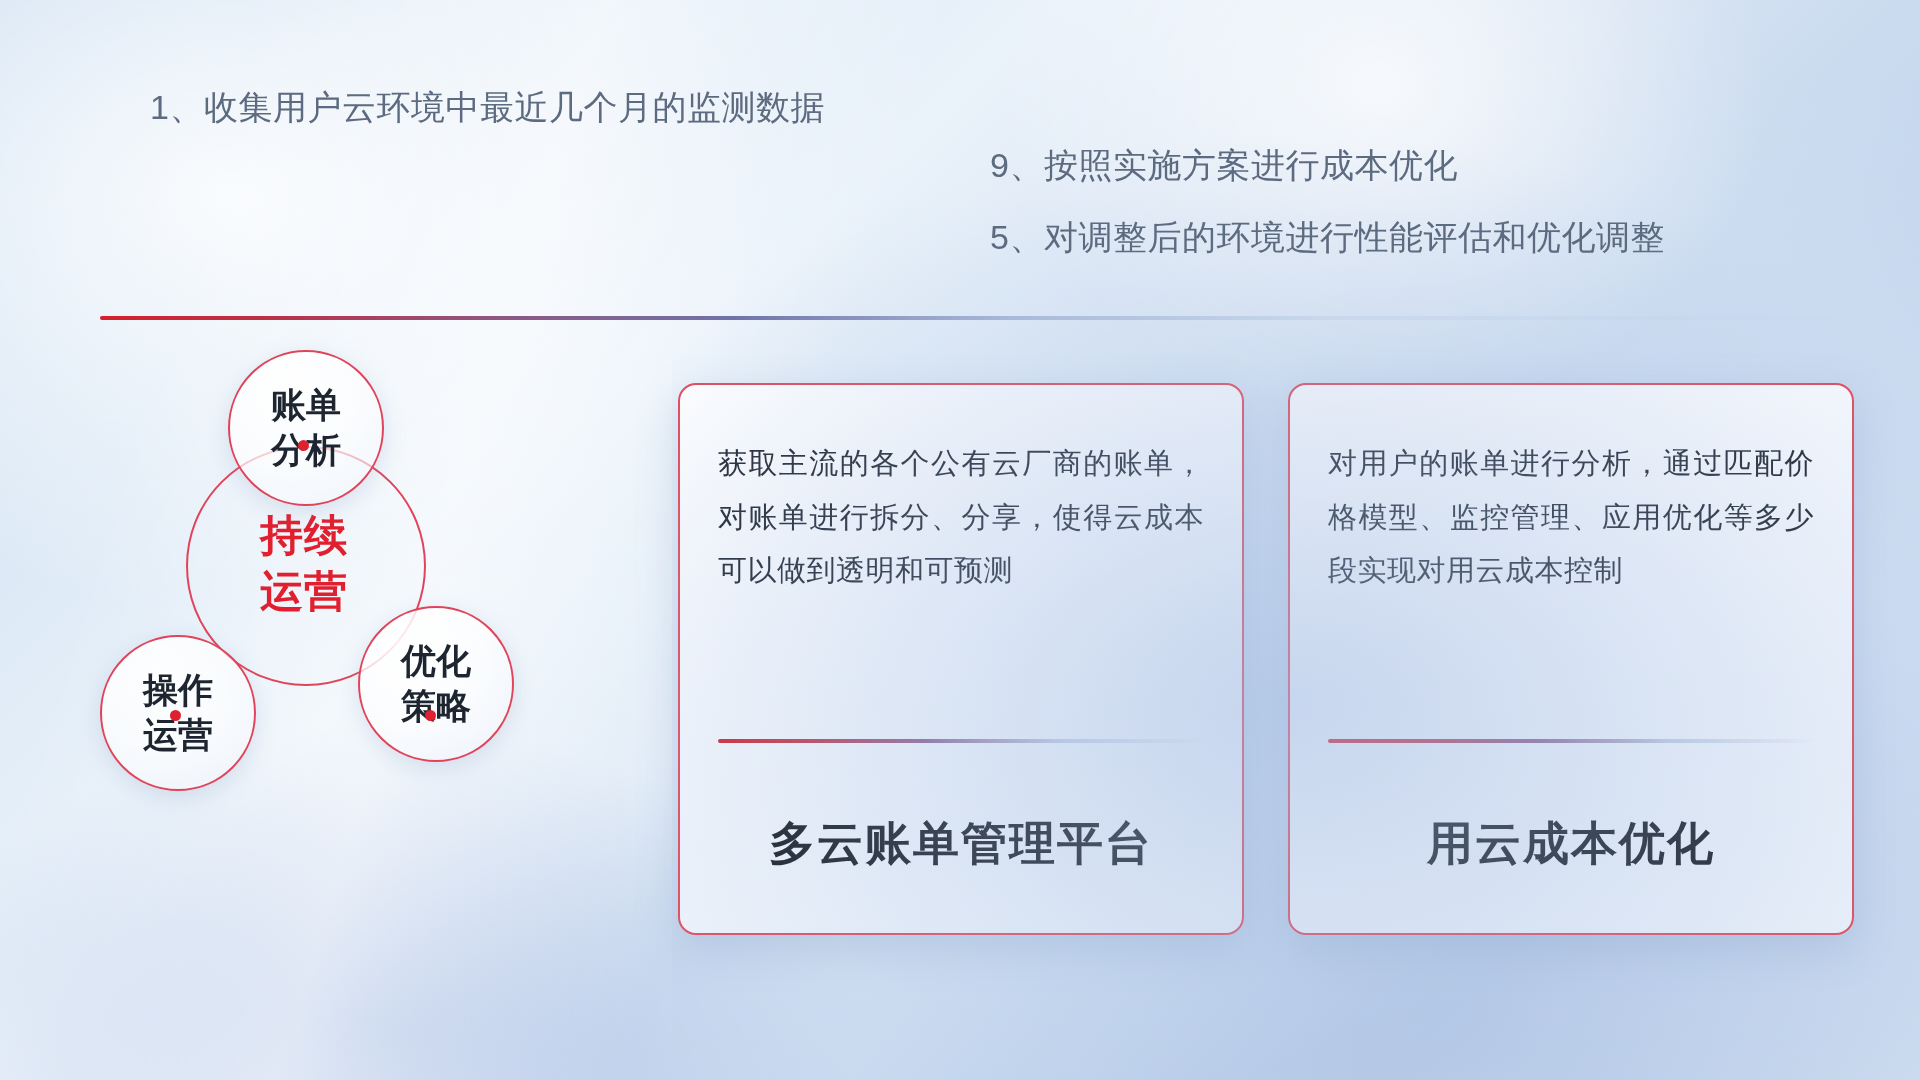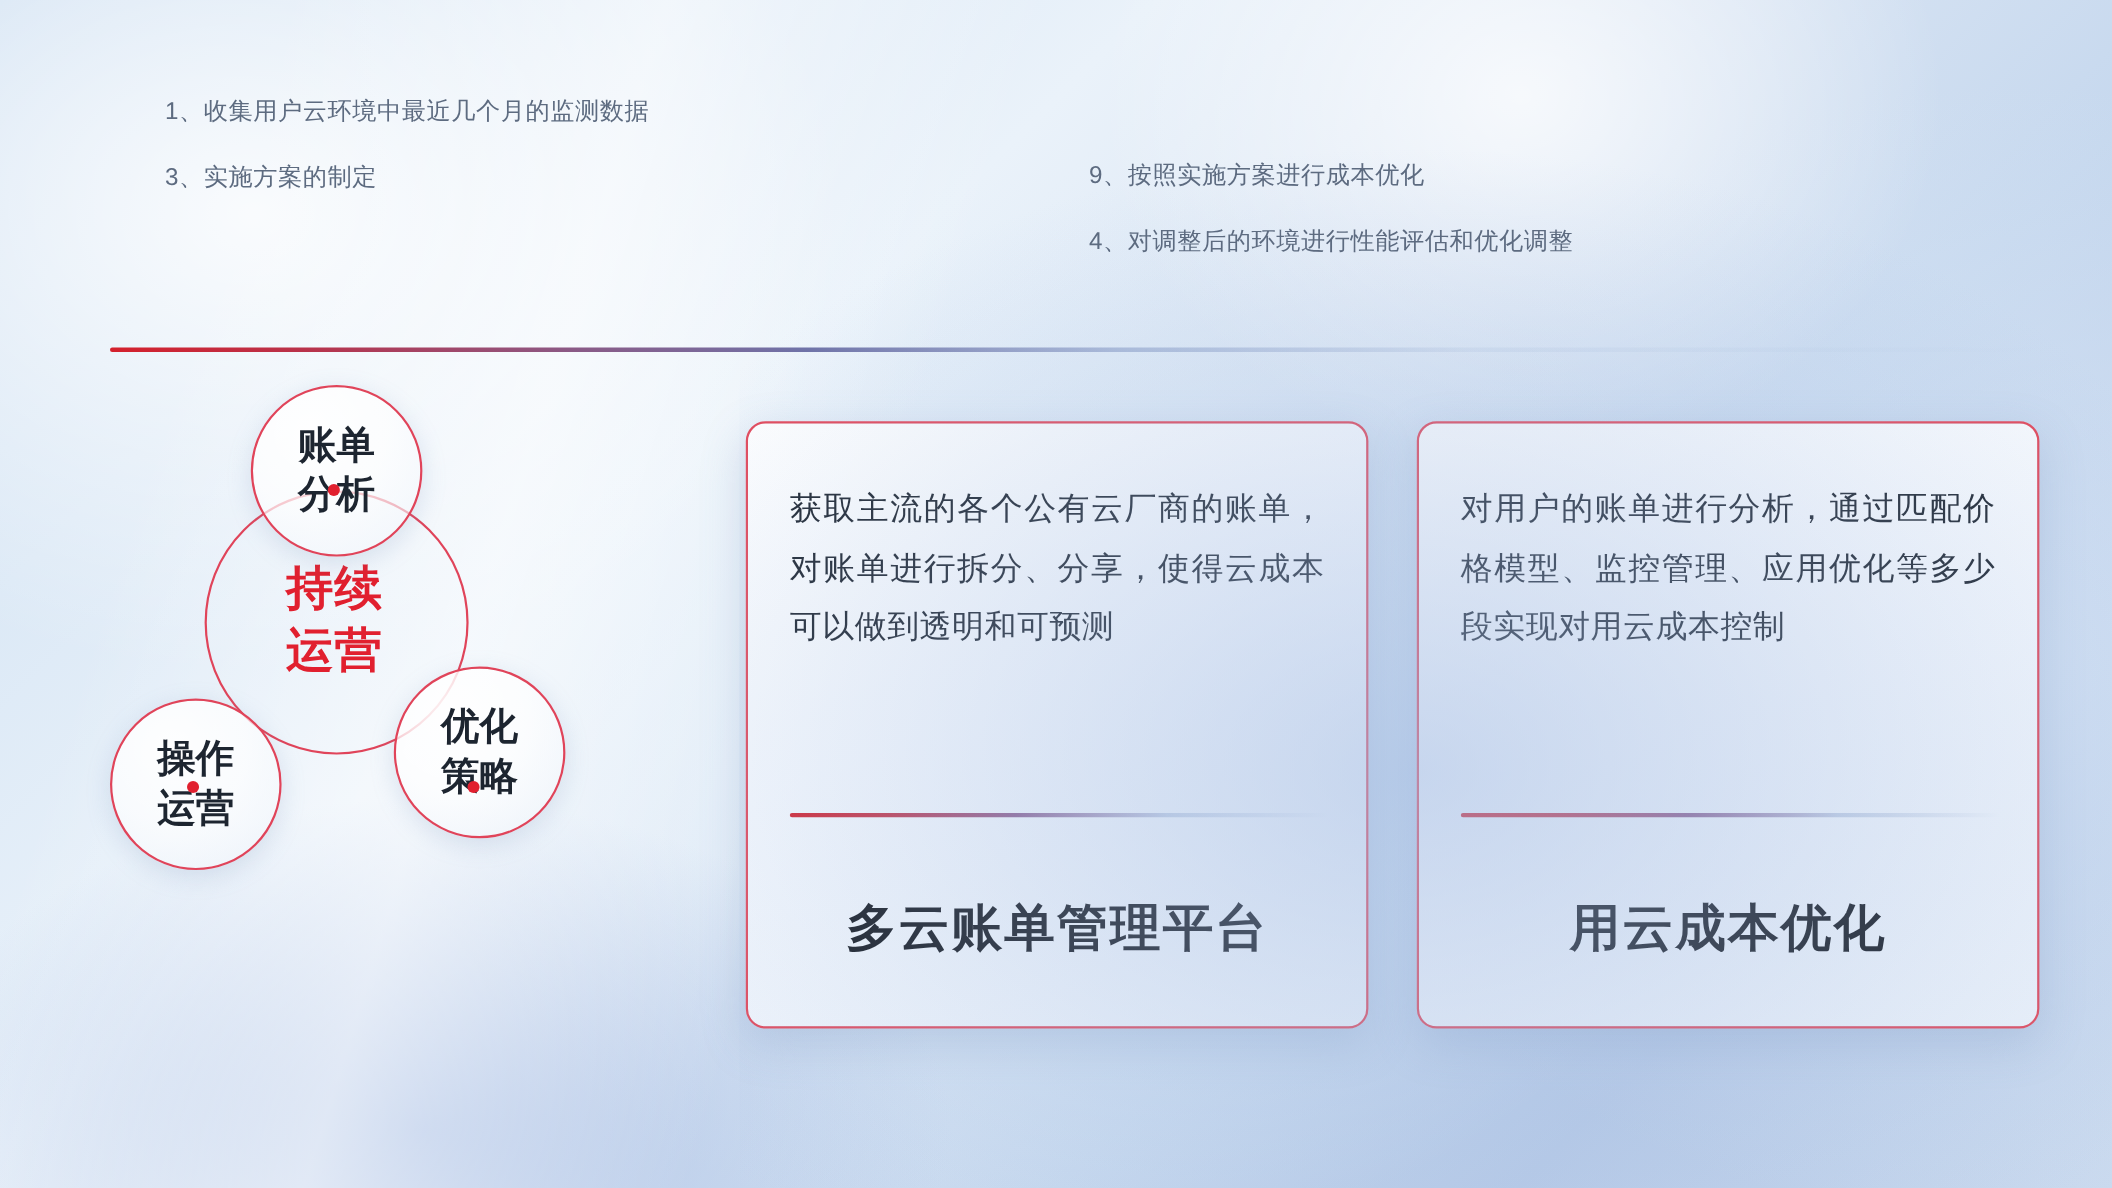--- a/index.html
+++ b/index.html
@@ -55,21 +55,21 @@
     left: 150px;
     top: 90px;
     width: 720px;
   }
   .steps-right {
     left: 990px;
     top: 148px;
     width: 740px;
   }
   .step-line {
-    font-size: 22px;
+    font-size: 34px;
     color: #5d6b80;
     letter-spacing: 0.5px;
     line-height: 1.0;
     margin-bottom: 38px;
     white-space: nowrap;
   }
 
   
   .divider {
     left: 100px;
@@ -191,26 +191,25 @@
     letter-spacing: 2px;
   }
 </style>
 </head>
 <body>
 
 <div id="slide">
 
   <div class="layer steps-left">
     <div class="step-line">1、收集用户云环境中最近几个月的监测数据</div>
-    <div class="step-line">3、实施方案的制定</div>
   </div>
 
   <div class="layer steps-right">
     <div class="step-line">9、按照实施方案进行成本优化</div>
-    <div class="step-line">4、对调整后的环境进行性能评估和优化调整</div>
+    <div class="step-line">5、对调整后的环境进行性能评估和优化调整</div>
   </div>
 
   <div class="layer divider"></div>
 
   <div class="layer venn">
     <div class="circ-main"></div>
     <div class="center-label">持续
 运营</div>
 
     <div class="circ circ-top">

